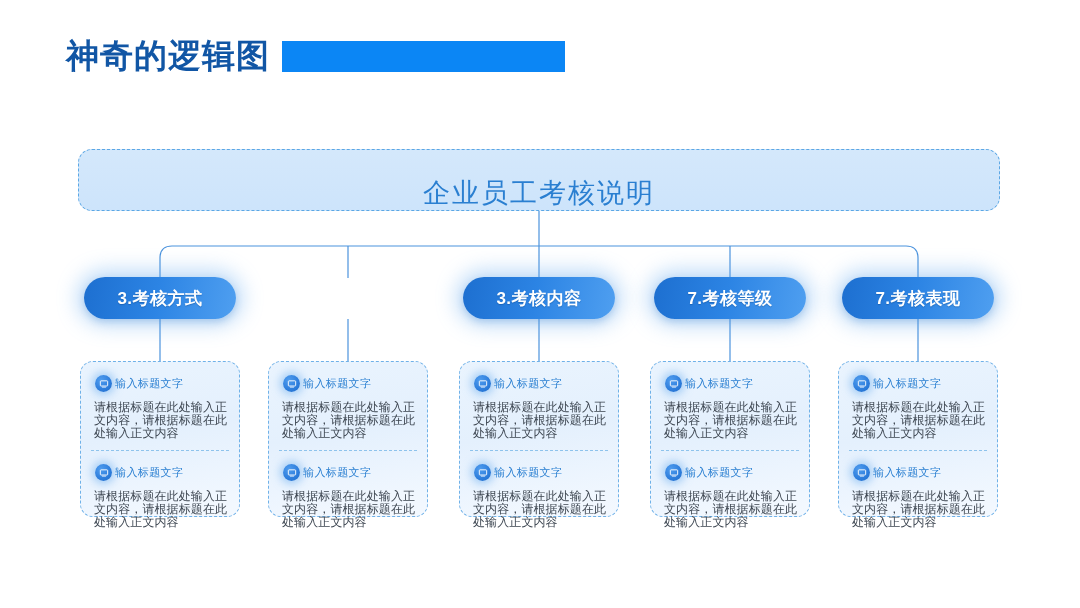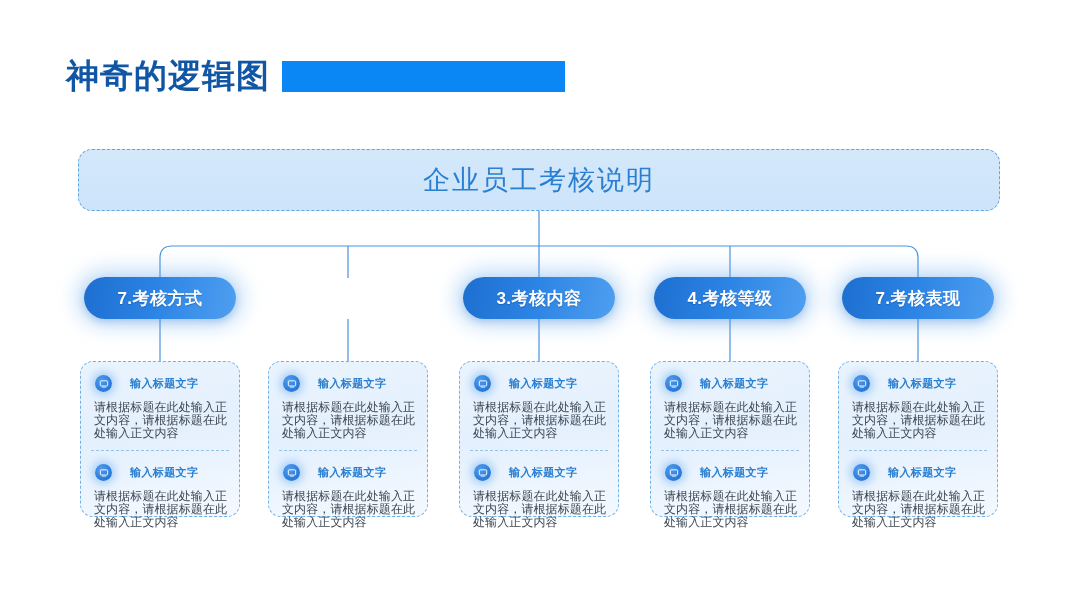--- a/index.html
+++ b/index.html
@@ -20,21 +20,20 @@
   }
 
   
   .title-row {
     position: absolute;
     left: 66px;
     top: 36px;
     display: flex;
     align-items: center;
     gap: 12px;
-    margin-top: 20px;
   }
   .slide-title {
     font-size: 33px;
     font-weight: bold;
     color: #1156a5;
     letter-spacing: 1px;
     line-height: 40px;
     white-space: nowrap;
   }
   .title-bar {
@@ -47,21 +46,21 @@
   .root-box {
     position: absolute;
     left: 78px;
     top: 149px;
     width: 922px;
     height: 62px;
     border: 1.4px dashed #5ba7e5;
     border-radius: 14px;
     background: linear-gradient(180deg, #d4e8fb 0%, #cde4fb 100%);
     display: flex;
-    align-items: center;
+    align-items: flex-end;
     justify-content: center;
   }
   .root-title {
     font-size: 27px;
     color: #2a7fd1;
     letter-spacing: 2px;
     line-height: 34px;
     white-space: nowrap;
   }
 
@@ -116,23 +115,22 @@
 
   .card-section.second {
     margin-top: 10px;
     padding-top: 13px;
     border-top: 1.2px dashed #8ec3ec;
   }
 
   .sec-head {
     display: flex;
     align-items: center;
-    gap: 18px;
+    gap: 3px;
     padding-left: 4px;
-    font-weight: bold;
   }
 
   .doc-icon {
     position: relative;
     width: 17px;
     height: 17px;
     border-radius: 50%;
     background: radial-gradient(circle at 35% 30%, #4f9cee 0%, #2f7fdd 55%, #1f6ccb 100%);
     box-shadow: 0 0 8px 3px rgba(110, 175, 240, 0.55);
     flex: 0 0 auto;
@@ -187,27 +185,27 @@
 
       <path d="M160,319 L160,361"></path>
       <path d="M348,319 L348,361"></path>
       <path d="M539,319 L539,361"></path>
       <path d="M730,319 L730,361"></path>
       <path d="M918,319 L918,361"></path>
     </g>
   </svg>
 
   <div class="pill" style="left:84px;">
-    <span class="pill-label">7.考核方式</span>
+    <span class="pill-label">3.考核方式</span>
   </div>
   <div class="pill" style="left:463px;">
     <span class="pill-label">3.考核内容</span>
   </div>
   <div class="pill" style="left:654px;">
-    <span class="pill-label">4.考核等级</span>
+    <span class="pill-label">7.考核等级</span>
   </div>
   <div class="pill" style="left:842px;">
     <span class="pill-label">7.考核表现</span>
   </div>
 
   <div class="card" style="left:80px;">
     <div class="card-section">
       <div class="sec-head">
         <span class="doc-icon">
           <svg width="10" height="10" viewBox="0 0 12 12">

